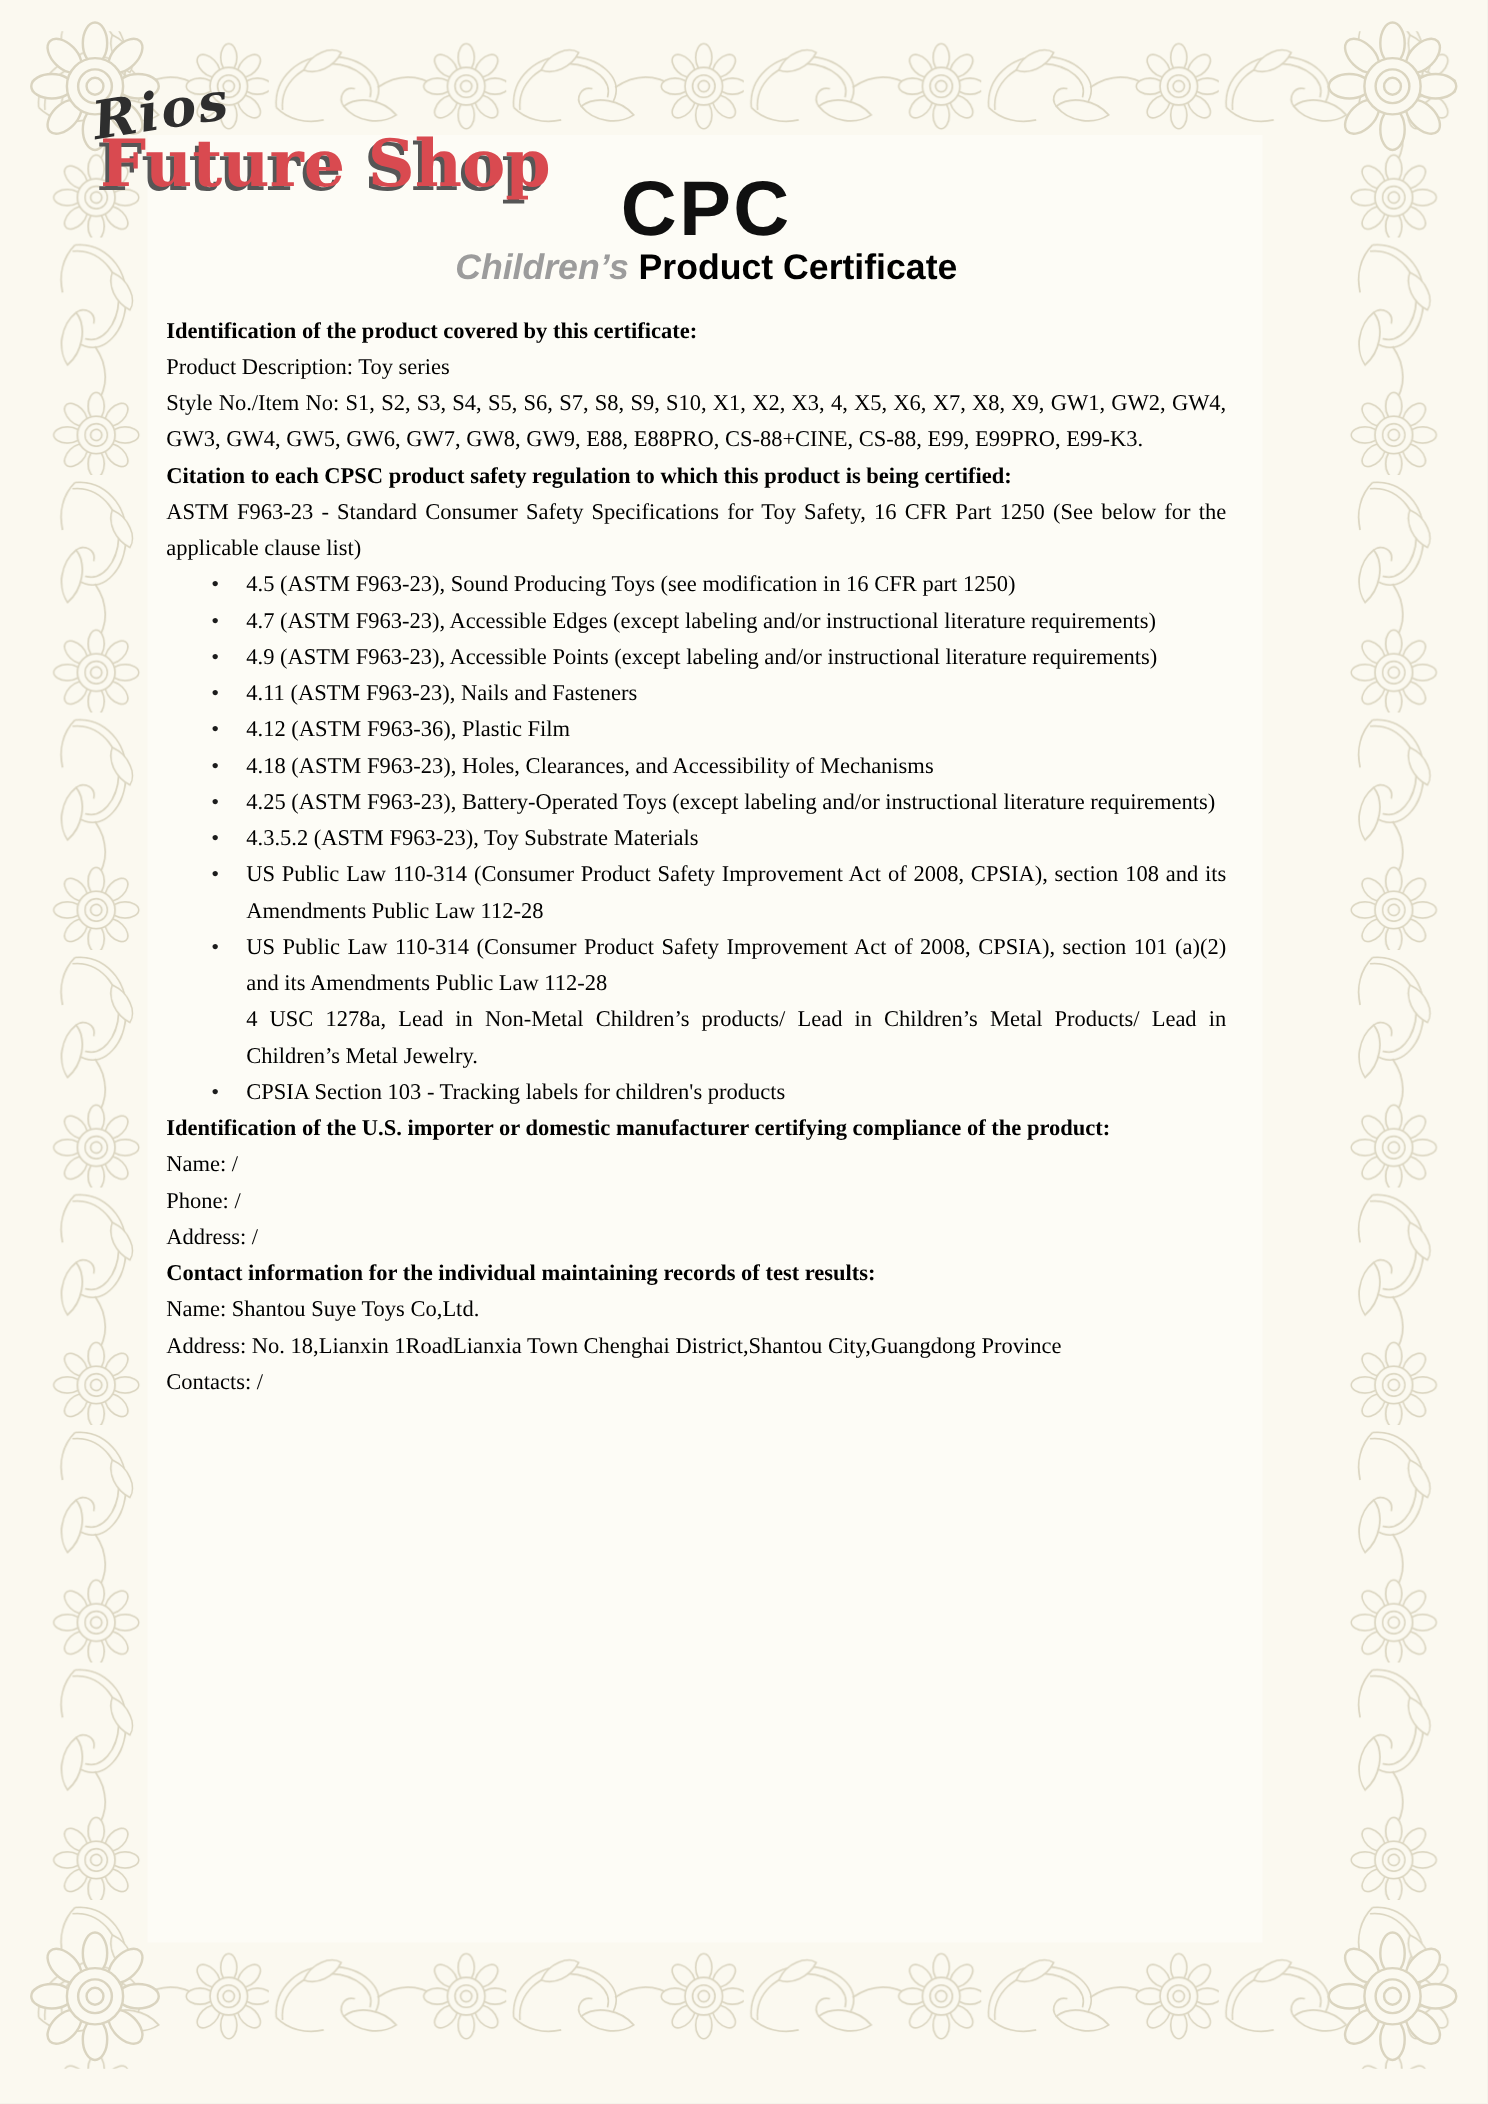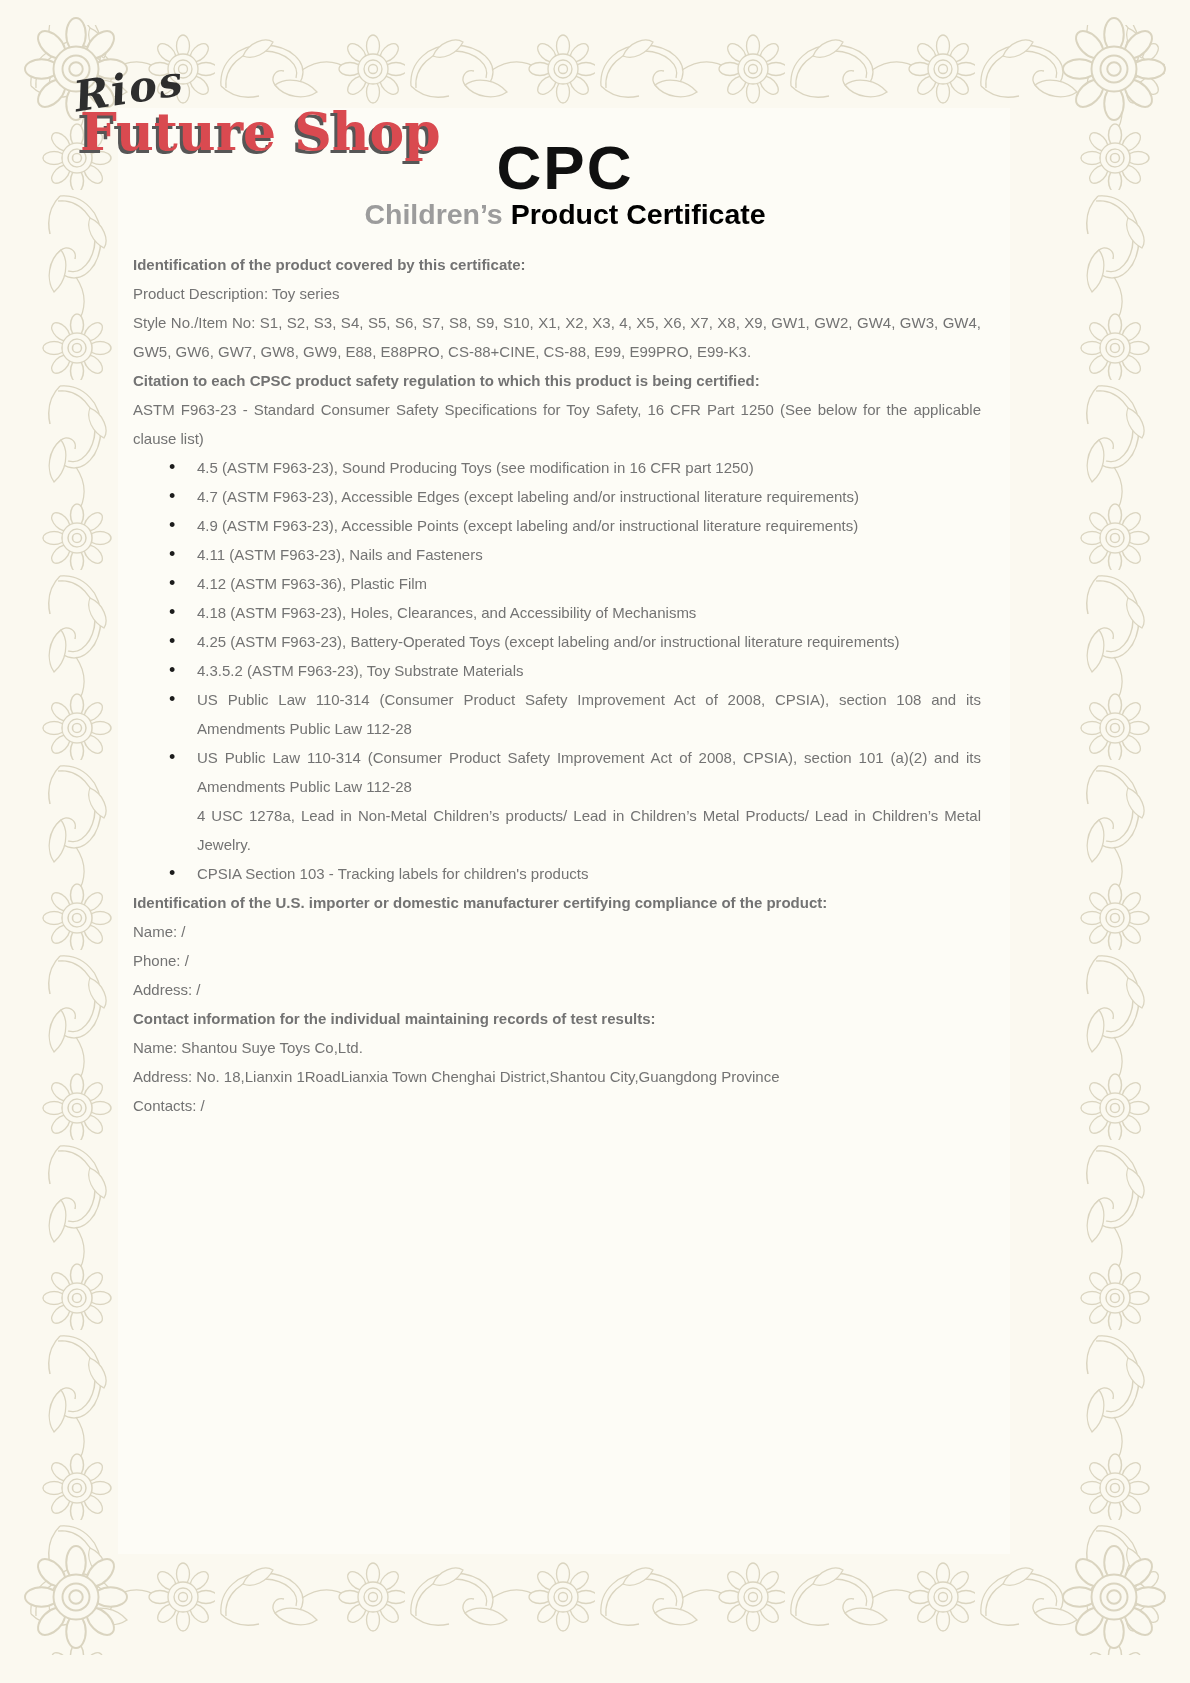--- a/index.html
+++ b/index.html
@@ -7,24 +7,24 @@
   #page{position:relative;width:1190px;height:1683px;background:#fbf9f0;overflow:hidden;margin:0 auto;}
   #border-svg{position:absolute;left:0;top:0;pointer-events:none;opacity:.9;}
   .inner{position:absolute;left:118px;top:108px;width:892px;height:1446px;background:#fdfcf6;}
   
   .logo{position:absolute;left:58px;top:66px;width:420px;height:110px;}
   .logo-script{position:absolute;left:16px;top:2px;font:italic bold 42px/1 "DejaVu Serif", serif;color:#2e2e2e;transform:rotate(-9deg);letter-spacing:2px;}
   .logo-name{position:absolute;left:22px;top:40px;font:bold 52px/1 "DejaVu Serif", serif;color:#d94a50;letter-spacing:0px;text-shadow:-3px 3px 0 #565656;white-space:nowrap;}
   
   .title{position:absolute;left:0;top:132px;width:1130px;text-align:center;font-weight:bold;font-size:62px;letter-spacing:2px;color:#101010;}
   .subtitle{position:absolute;left:0;top:198px;width:1130px;text-align:center;font-weight:bold;font-size:28.5px;}
-  .subtitle .gray{color:#9c9c9c;}
+  .subtitle .gray{color:#9c9c9c;font-style:italic;}
   .subtitle .dark{color:#000000;}
   
-  .content{position:absolute;left:133px;top:250px;width:848px;font-size:15px;line-height:29px;color:#737373;}
+  .content{position:absolute;left:133px;top:250px;width:848px;font-size:18px;line-height:29px;color:#000000;font-family:Liberation Serif, serif;}
   .content p{margin:0;}
   .h{font-weight:bold;}
   .j{text-align:justify;}
   ul.clauses{list-style:none;margin:0;padding:0;}
   ul.clauses li{position:relative;padding-left:64px;text-align:justify;}
   ul.clauses li::before{content:"\2022";position:absolute;left:36px;top:0;font-size:18px;color:#1c1c1c;}
   .gap1{margin-top:40px;}
   .gap2{margin-top:36px;}
   .gap3{margin-top:32px;}
 </style>

